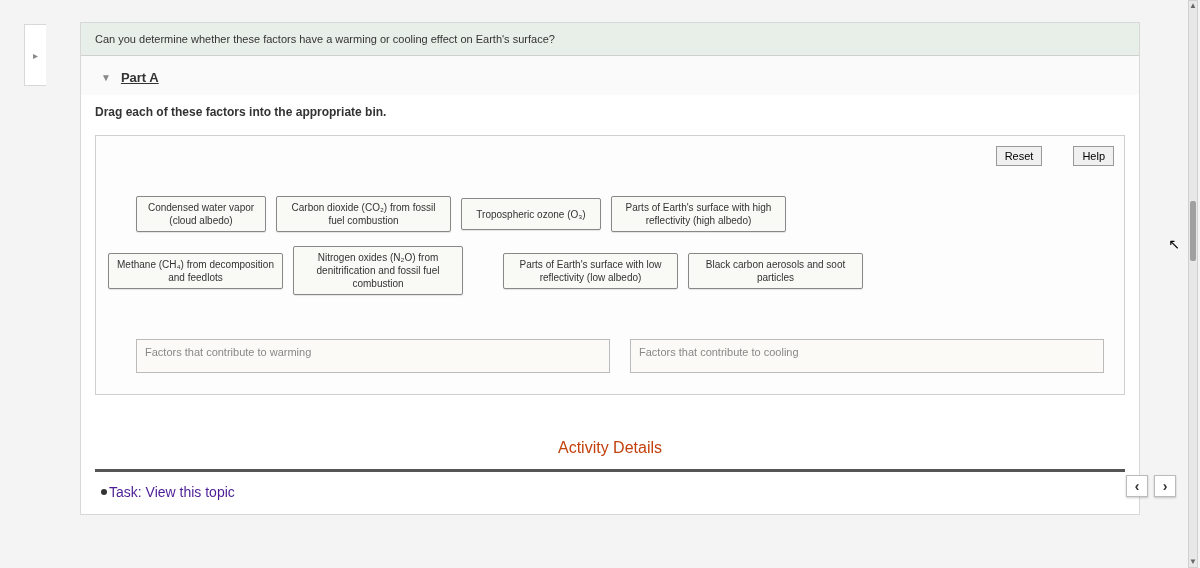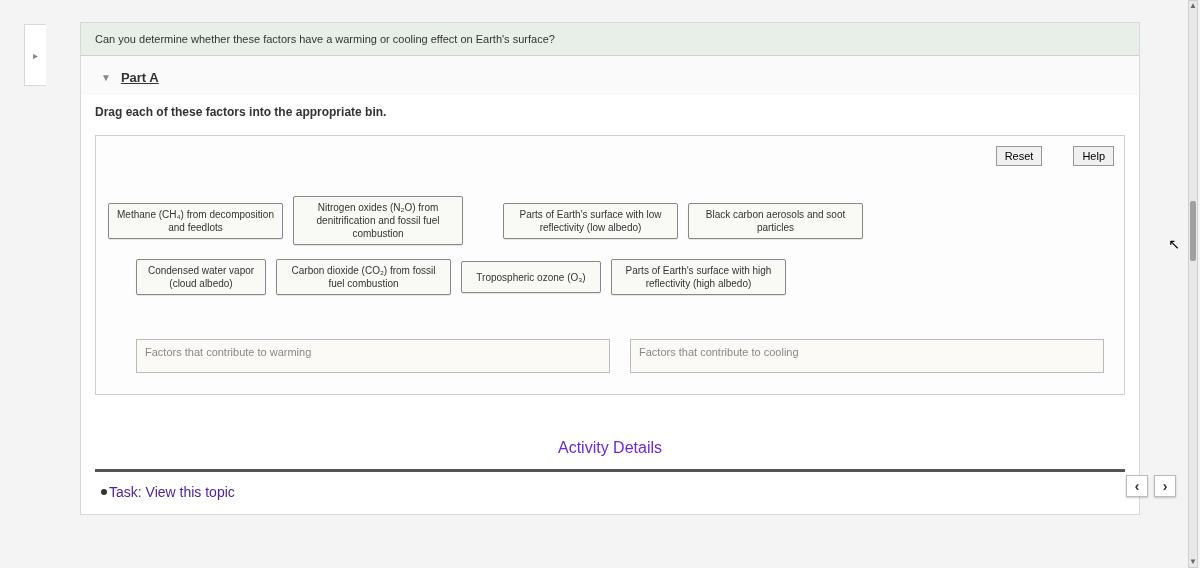--- a/index.html
+++ b/index.html
@@ -153,21 +153,21 @@
     position: relative;
     padding: 6px 8px 14px 8px;
     font-size: 11px;
     color: #888;
   }
 
   .details-header {
     padding: 24px 0 12px 0;
     text-align: center;
     font-size: 16px;
-    color: #6d28d9;
+    color: #c2410c;
   }
   .rule {
     height: 3px;
     background: #555;
     margin: 0 14px 12px 14px;
   }
   .task-row {
     display: flex;
     align-items: center;
     gap: 2px;
@@ -228,30 +228,30 @@
   <div class="instructions">Drag each of these factors into the appropriate bin.</div>
 
   <div class="workspace-wrap">
     <div class="btn-row">
       <button class="btn">Reset</button>
       <button class="btn">Help</button>
     </div>
 
     <div class="cards">
       <div class="card-row">
+        <div class="card" style="width:130px">Condensed water vapor (cloud albedo)</div>
+        <div class="card" style="width:175px">Carbon dioxide (CO₂) from fossil fuel combustion</div>
+        <div class="card" style="width:140px">Tropospheric ozone (O₃)</div>
+        <div class="card" style="width:175px">Parts of Earth's surface with high reflectivity (high albedo)</div>
+      </div>
+      <div class="card-row">
         <div class="card" style="width:175px;margin-left:-28px">Methane (CH₄) from decomposition and feedlots</div>
         <div class="card" style="width:170px">Nitrogen oxides (N₂O) from denitrification and fossil fuel combustion</div>
         <div class="card" style="width:175px;margin-left:30px">Parts of Earth's surface with low reflectivity (low albedo)</div>
         <div class="card" style="width:175px">Black carbon aerosols and soot particles</div>
-      </div>
-      <div class="card-row">
-        <div class="card" style="width:130px">Condensed water vapor (cloud albedo)</div>
-        <div class="card" style="width:175px">Carbon dioxide (CO₂) from fossil fuel combustion</div>
-        <div class="card" style="width:140px">Tropospheric ozone (O₃)</div>
-        <div class="card" style="width:175px">Parts of Earth's surface with high reflectivity (high albedo)</div>
       </div>
     </div>
 
     <div class="bins">
       <div class="bin">
         <span>Factors that contribute to warming</span>
       </div>
       <div class="bin">
         <span>Factors that contribute to cooling</span>
       </div>

